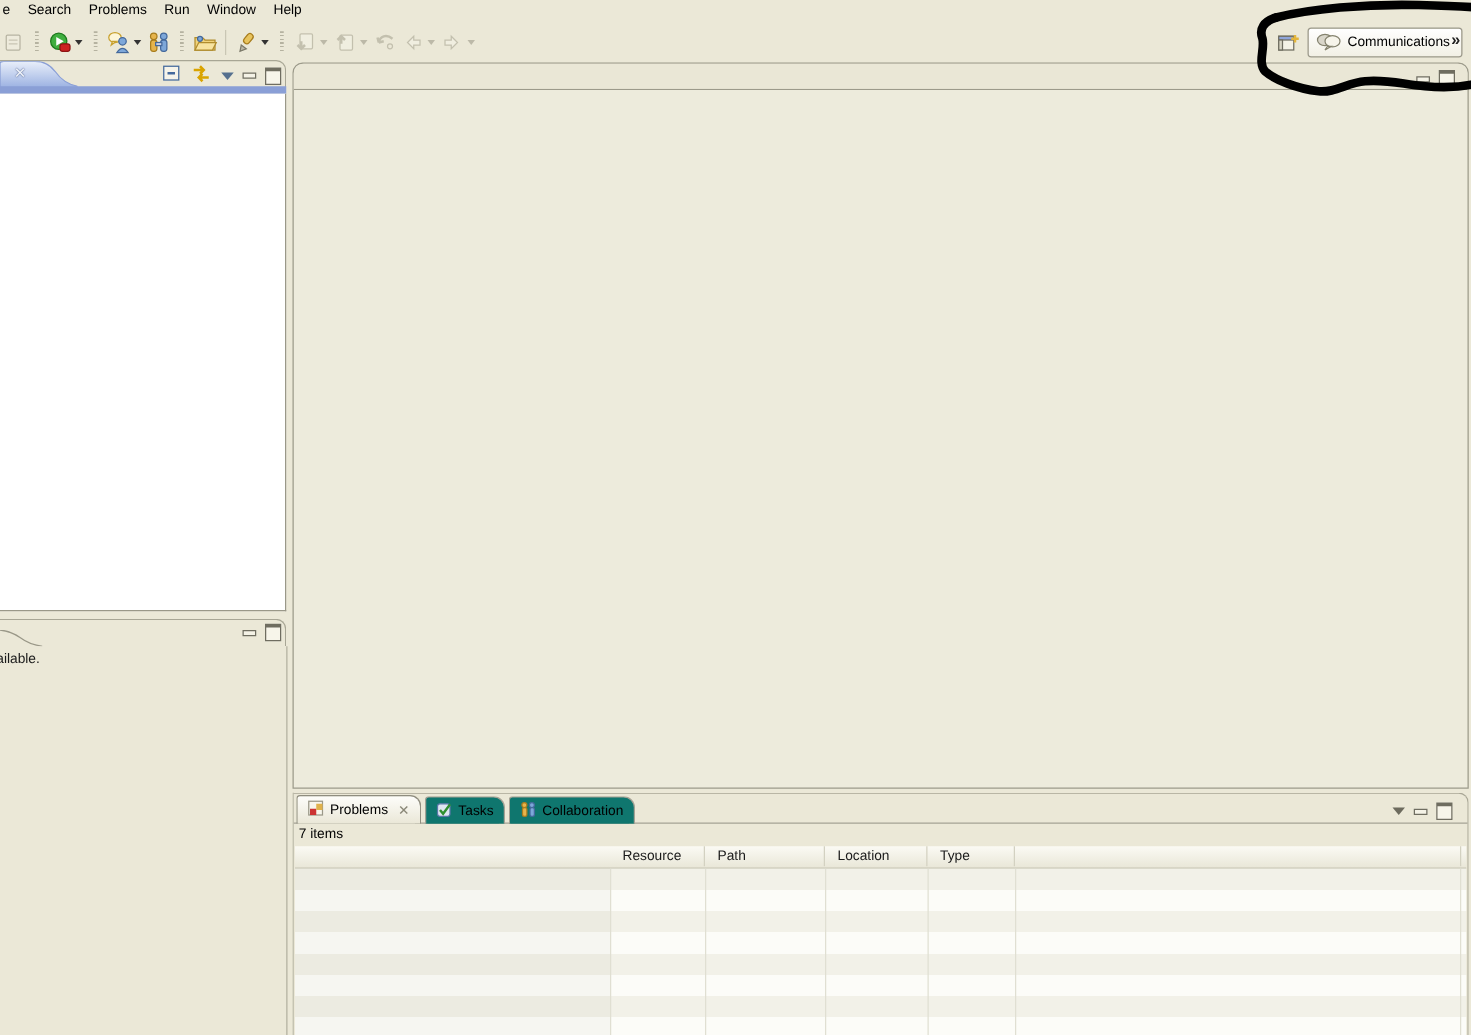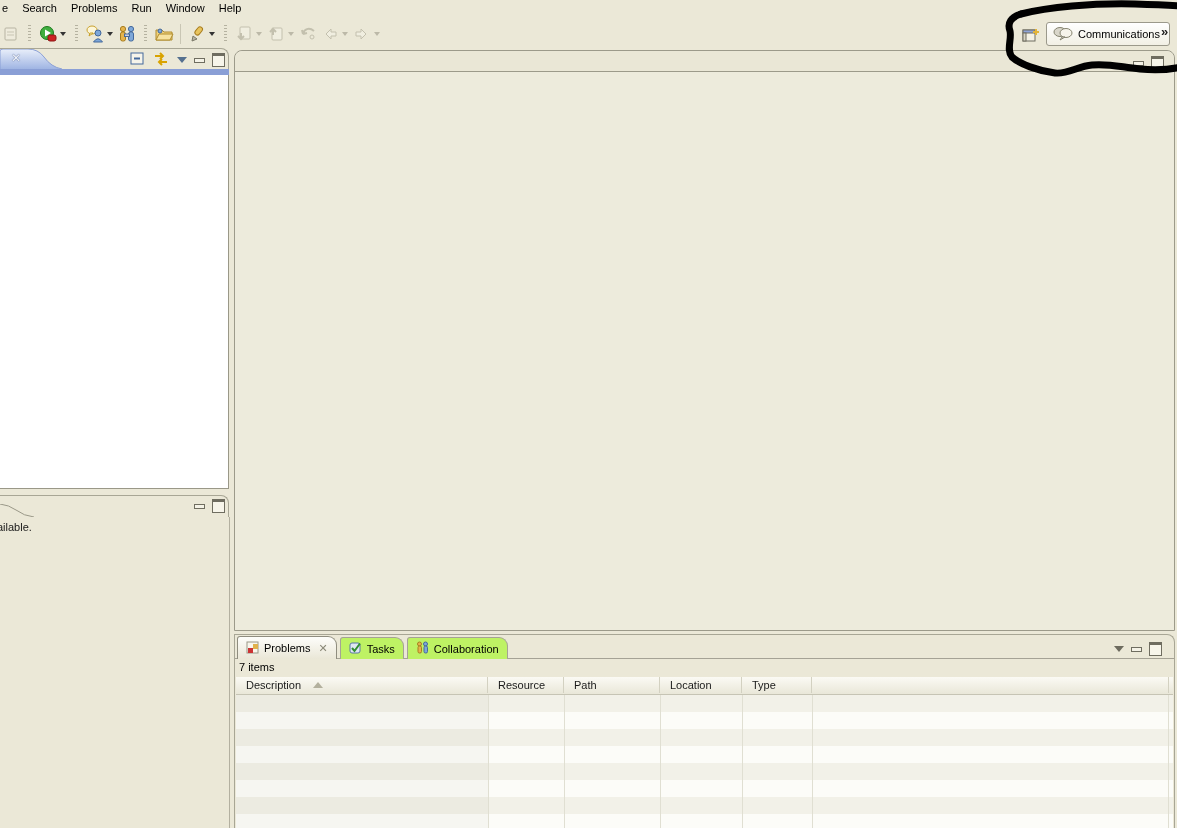--- a/index.html
+++ b/index.html
@@ -57,21 +57,21 @@
   .editor{position:absolute;left:234px;top:50px;width:941px;height:581px;
     border:1px solid #9c9a8a;border-radius:8px 8px 0 0;background:#edebdc;box-sizing:border-box;}
   .editor-tabstrip{position:absolute;left:0;top:0;width:100%;height:21px;
     border-bottom:1px solid #9c9a8a;background:#eae7d6;border-radius:8px 8px 0 0;box-sizing:border-box;}
   
   .pb-panel{position:absolute;left:234px;top:634px;width:941px;height:194px;
     border:1px solid #a8a695;border-bottom:none;border-radius:0 8px 0 0;
     background:#ebe8d7;box-sizing:border-box;}
   .pb-tabs{position:absolute;left:2px;top:1px;height:23px;display:flex;align-items:flex-end;}
   .pb-tab{display:flex;align-items:center;height:22px;padding:0 8px;box-sizing:border-box;
-    border:1px solid #a5a295;border-bottom:none;border-radius:3px 9px 0 0;margin-right:3px;background:#bef264;}
+    border:1px solid #a5a295;border-bottom:none;border-radius:3px 9px 0 0;margin-right:3px;background:#0f766e;}
   .pb-tab.active{background:linear-gradient(#fdfdfa,#eae7d7);border-color:#8f8d7f;height:23px;margin-top:28px;}
   .pb-tab .lbl{margin-left:5px;}
   .pb-tab .close{margin-left:8px;color:#8a8878;font-weight:bold;font-size:11px;}
   .pb-tabline{position:absolute;left:0;top:23px;width:100%;height:1px;background:#a5a295;}
   .pb-status{position:absolute;left:4px;top:26px;}
   .pb-table-hdr{position:absolute;left:1px;top:42px;width:937px;height:17px;
     background:linear-gradient(#fbfaf4,#e9e7d8);border-bottom:1px solid #c6c4b4;}
   .col{position:absolute;top:0;height:16px;display:flex;align-items:center;padding-left:10px;
     border-right:1px solid #d3d1c1;box-sizing:border-box;color:#1a1a1a;}
   .sort-arrow{width:0;height:0;border-left:5px solid transparent;border-right:5px solid transparent;
@@ -297,24 +297,20 @@
     </div>
   </div>
   <div class="hdr-icons" style="right:12px;top:7px;">
     <span class="ico-menu"></span>
     <span class="ico-min"></span>
     <span class="ico-max"></span>
   </div>
   <div class="pb-status">7 items</div>
 
   <div class="pb-table-hdr">
-    <div class="col" style="left:0;width:252px;">
-      <span>Description</span>
-      <span class="sort-arrow"></span>
-    </div>
     <div class="col" style="left:252px;width:76px;">
       <span>Resource</span>
     </div>
     <div class="col" style="left:328px;width:96px;">
       <span>Path</span>
     </div>
     <div class="col" style="left:424px;width:82px;">
       <span>Location</span>
     </div>
     <div class="col" style="left:506px;width:70px;">

